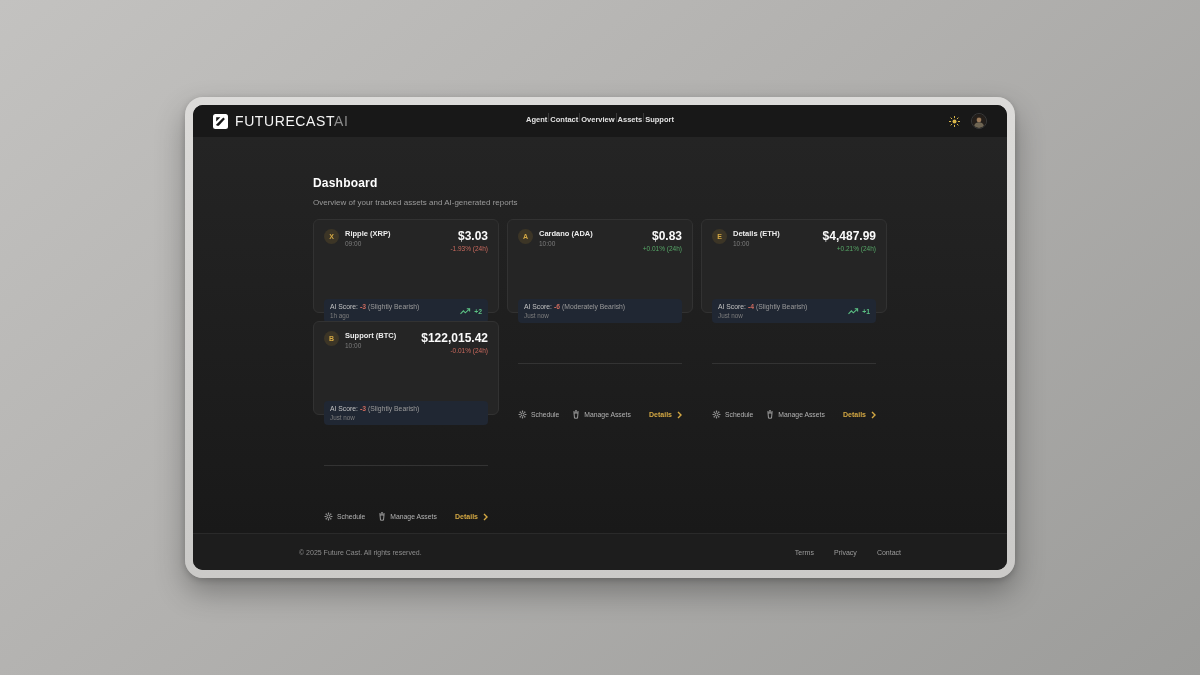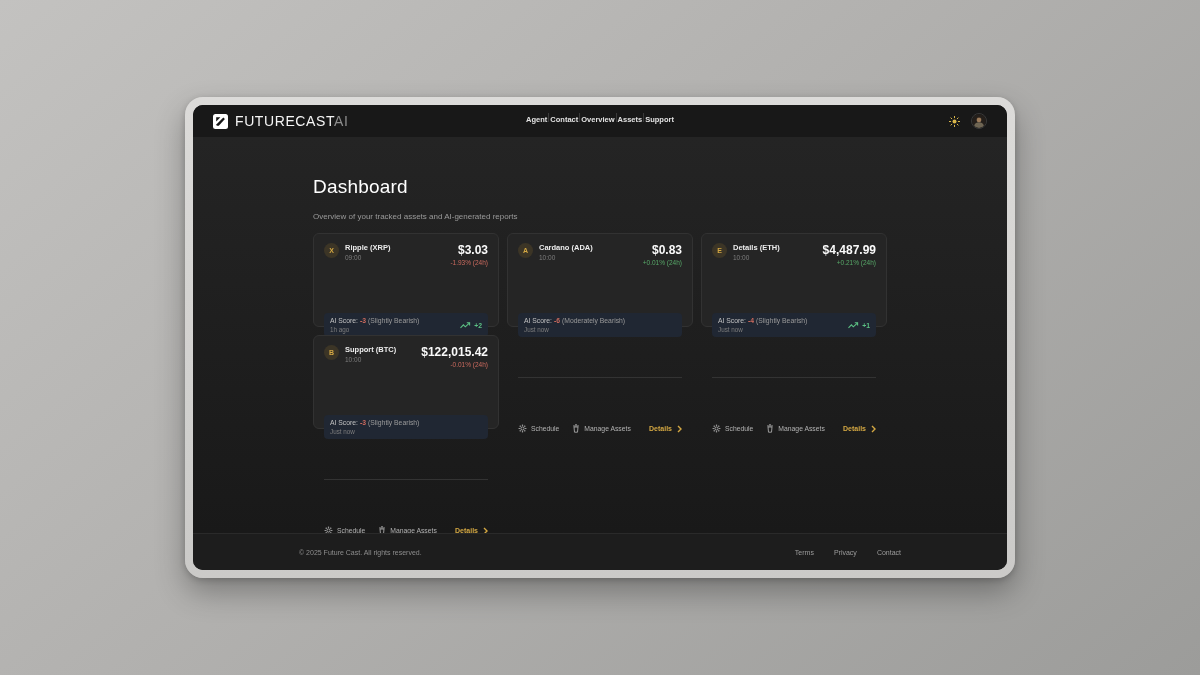--- a/index.html
+++ b/index.html
@@ -41,22 +41,22 @@
     background:none;border:none;color:#e3e3e3;font-size:7.5px;font-weight:600;
     font-family:inherit;cursor:pointer;padding:2px 1px;
   }
   .nav-sep{width:1px;height:9px;background:#3e3e3e}
   .header-right{margin-left:auto;display:flex;align-items:center;gap:10px}
   .theme-btn{background:none;border:none;cursor:pointer;display:flex;padding:1px}
   .avatar{width:16px;height:16px;border-radius:50%;overflow:hidden;display:block;cursor:pointer;border:1px solid #3a3a3a}
   
   .main{flex:1 1 auto;background:linear-gradient(#242424,#191919);}
   .container{width:574px;margin:0 auto;padding-top:38px}
-  .page-title{font-size:19px;font-weight:400;color:#ffffff;letter-spacing:.2px}
-  .page-subtitle{font-size:8px;color:var(--txt2);margin-top:14px}
+  .page-title{font-size:12px;font-weight:700;color:#ffffff;letter-spacing:.2px}
+  .page-subtitle{font-size:8px;color:var(--txt2);margin-top:8px}
   .cards{display:grid;grid-template-columns:repeat(3,1fr);gap:8px;margin-top:12px}
   
   .card{
     height:94px;background:#252525;border:1px solid #323232;border-radius:6px;
     padding:9px 10px 8px;display:flex;flex-direction:column;gap:40px;
   }
   .card-head{display:flex;align-items:flex-start}
   .coin-avatar{
     width:15px;height:15px;border-radius:50%;background:#3c3526;
     color:var(--gold);font-size:7px;font-weight:700;

